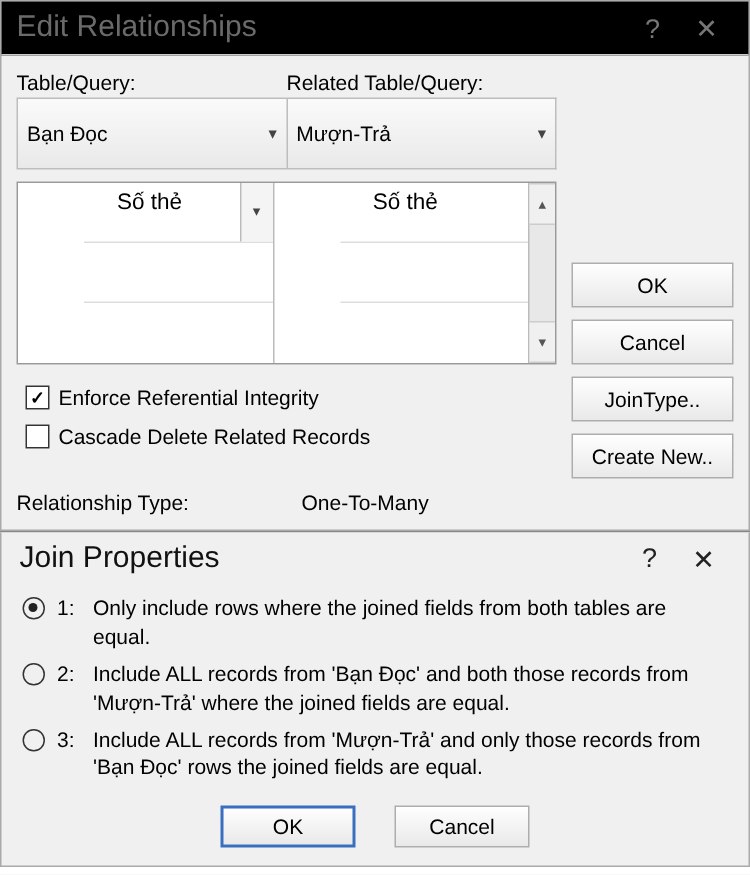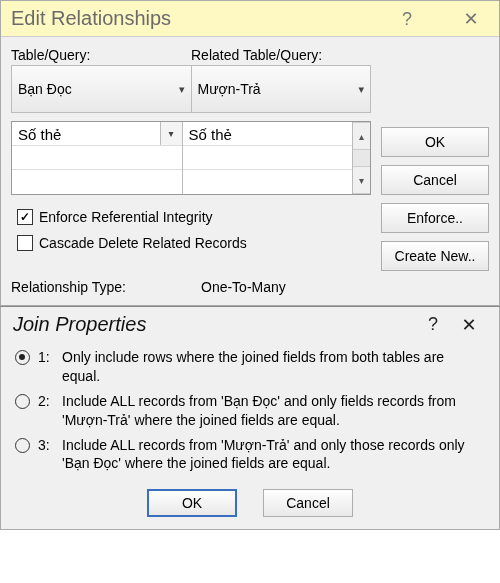--- a/index.html
+++ b/index.html
@@ -13,22 +13,21 @@
   }
   .dialog {
     border: 1px solid #aaa;
     background: #f0f0f0;
   }
   .titlebar {
     display: flex;
     align-items: flex-end;
     padding: 6px 10px;
     border-bottom: 1px solid #ccc;
-    background: #fef9c3;
-    gap: 28px;
+    background: #000000;
   }
   .titlebar .title-text {
     color: #6a6a6a;
     font-size: 20px;
     flex: 1;
   }
   .title-icon {
     width: 36px;
     text-align: center;
     color: #777;
@@ -90,26 +89,27 @@
     margin-top: 8px;
     display: flex;
     background: #fff;
   }
   .grid-col {
     flex: 1;
     position: relative;
   }
   .grid-col + .grid-col { border-left: 1px solid #bbb; }
   .grid-cell {
-    height: 24px;
+    height: 40px;
     line-height: 26px;
-    padding-left: 6px;
+    padding-left: 22px;
     font-size: 15px;
     border-bottom: 1px solid #ddd;
     position: relative;
+    margin-left: 44px;
   }
   .grid-cell:last-child { border-bottom: none; }
   .field-chev {
     position: absolute;
     right: 0;
     top: 0;
     bottom: 0;
     width: 22px;
     border-left: 1px solid #bbb;
     background: #f4f4f4;
@@ -185,21 +185,20 @@
   }
   .join-titlebar {
     display: flex;
     align-items: center;
     padding: 6px 12px 2px  12px;
   }
   .join-title {
     flex: 1;
     font-size: 20px;
     color: #111;
-    font-style: italic;
   }
   .join-body {
     padding: 10px 14px 4px 14px;
   }
   .radio-row {
     display: flex;
     align-items: flex-start;
     gap: 8px;
     margin-bottom: 6px;
     font-size: 14px;
@@ -297,21 +296,21 @@
         <div class="check-row">
           <span class="checkbox"></span>
           <span>Cascade Delete Related Records</span>
         </div>
       </div>
     </div>
 
     <div class="right-col">
       <div class="btn">OK</div>
       <div class="btn">Cancel</div>
-      <div class="btn">Enforce..</div>
+      <div class="btn">JoinType..</div>
       <div class="btn">Create New..</div>
     </div>
   </div>
 
   <div class="reltype-row">
     <span class="lbl">Relationship Type:</span>
     <span>One-To-Many</span>
   </div>
 </div>
 
@@ -326,26 +325,26 @@
 
   <div class="join-body">
     <div class="radio-row">
       <span class="radio selected"></span>
       <span class="radio-num">1:</span>
       <span class="radio-text">Only include rows where the joined fields from both tables are equal.</span>
     </div>
     <div class="radio-row">
       <span class="radio"></span>
       <span class="radio-num">2:</span>
-      <span class="radio-text">Include ALL records from 'Bạn Đọc' and only fields records from 'Mượn-Trả' where the joined fields are equal.</span>
+      <span class="radio-text">Include ALL records from 'Bạn Đọc' and both those records from 'Mượn-Trả' where the joined fields are equal.</span>
     </div>
     <div class="radio-row">
       <span class="radio"></span>
       <span class="radio-num">3:</span>
-      <span class="radio-text">Include ALL records from 'Mượn-Trả' and only those records only 'Bạn Đọc' where the joined fields are equal.</span>
+      <span class="radio-text">Include ALL records from 'Mượn-Trả' and only those records from 'Bạn Đọc' rows the joined fields are equal.</span>
     </div>
   </div>
 
   <div class="join-buttons">
     <div class="btn primary">OK</div>
     <div class="btn">Cancel</div>
   </div>
 </div>
 
 </body></html>

